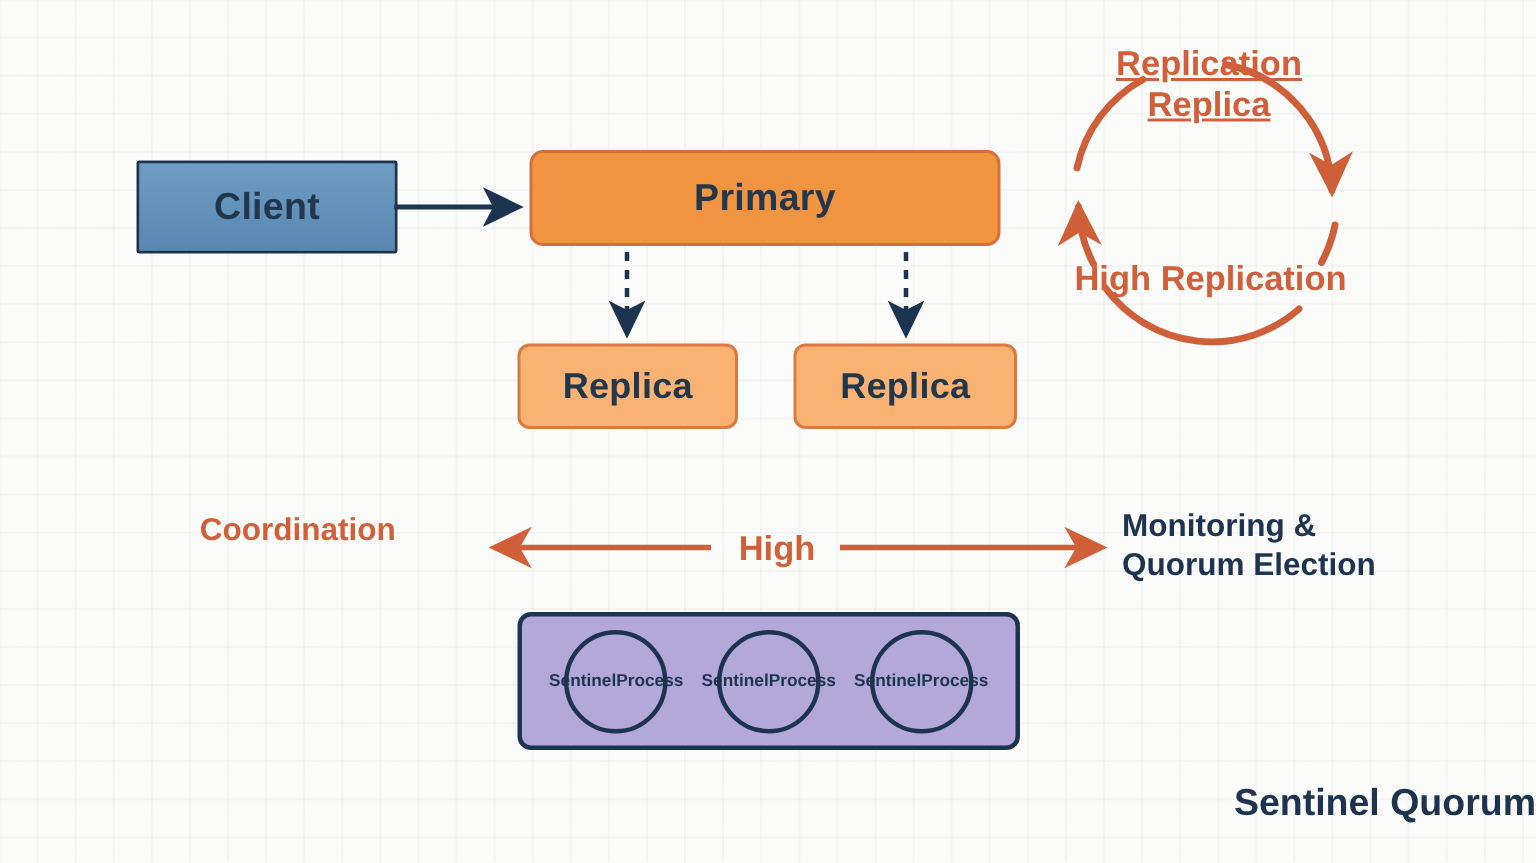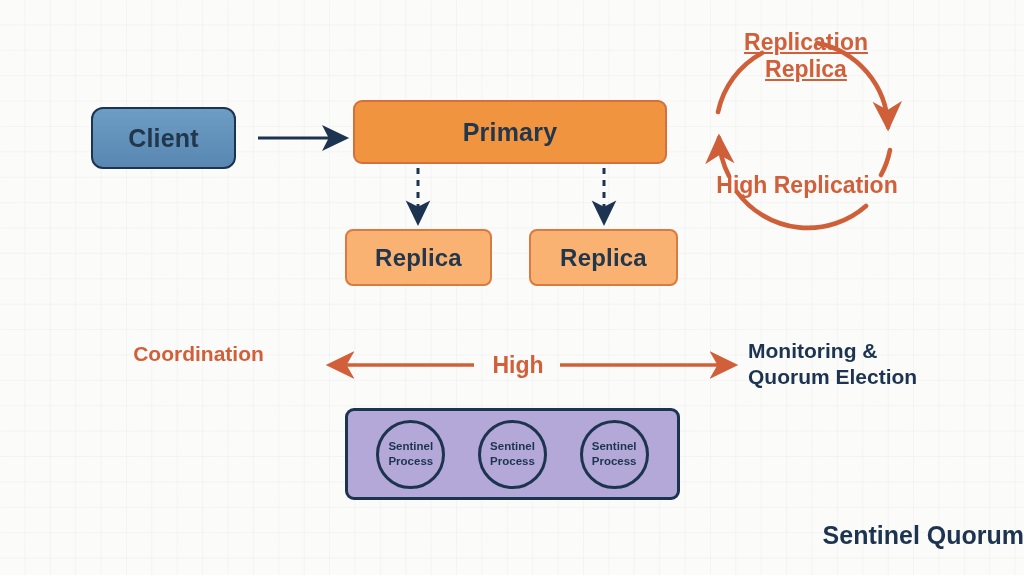--- a/index.html
+++ b/index.html
@@ -44,25 +44,25 @@
     justify-content: center;
     text-align: center;
     font-weight: bold;
     color: #22364c;
     letter-spacing: 0.2px;
   }
 
   #client-box {
     left: 91px;
     top: 107px;
-    width: 145px;
+    width: 174px;
     height: 62px;
     background: linear-gradient(180deg, #6d9dc4 0%, #5887b2 100%);
     border: 2.5px solid #1d3450;
-    border-radius: 12px;
+    border-radius: 2px;
     font-size: 25px;
   }
 
   #primary-box {
     left: 353px;
     top: 100px;
     width: 314px;
     height: 64px;
     background: #f0943f;
     border: 2.5px solid #d4703d;
@@ -163,21 +163,21 @@
     align-items: center;
     justify-content: space-around;
     padding: 0 12px;
   }
   .sentinel-circle {
     width: 63px;
     height: 63px;
     border: 3px solid #1d3450;
     border-radius: 50%;
     display: flex;
-    flex-direction: column;
+    flex-direction: row;
     align-items: center;
     justify-content: center;
     color: #1d3450;
     font-size: 11.5px;
     font-weight: bold;
     line-height: 1.28;
     text-align: center;
     background: transparent;
   }
   #quorum-caption {

